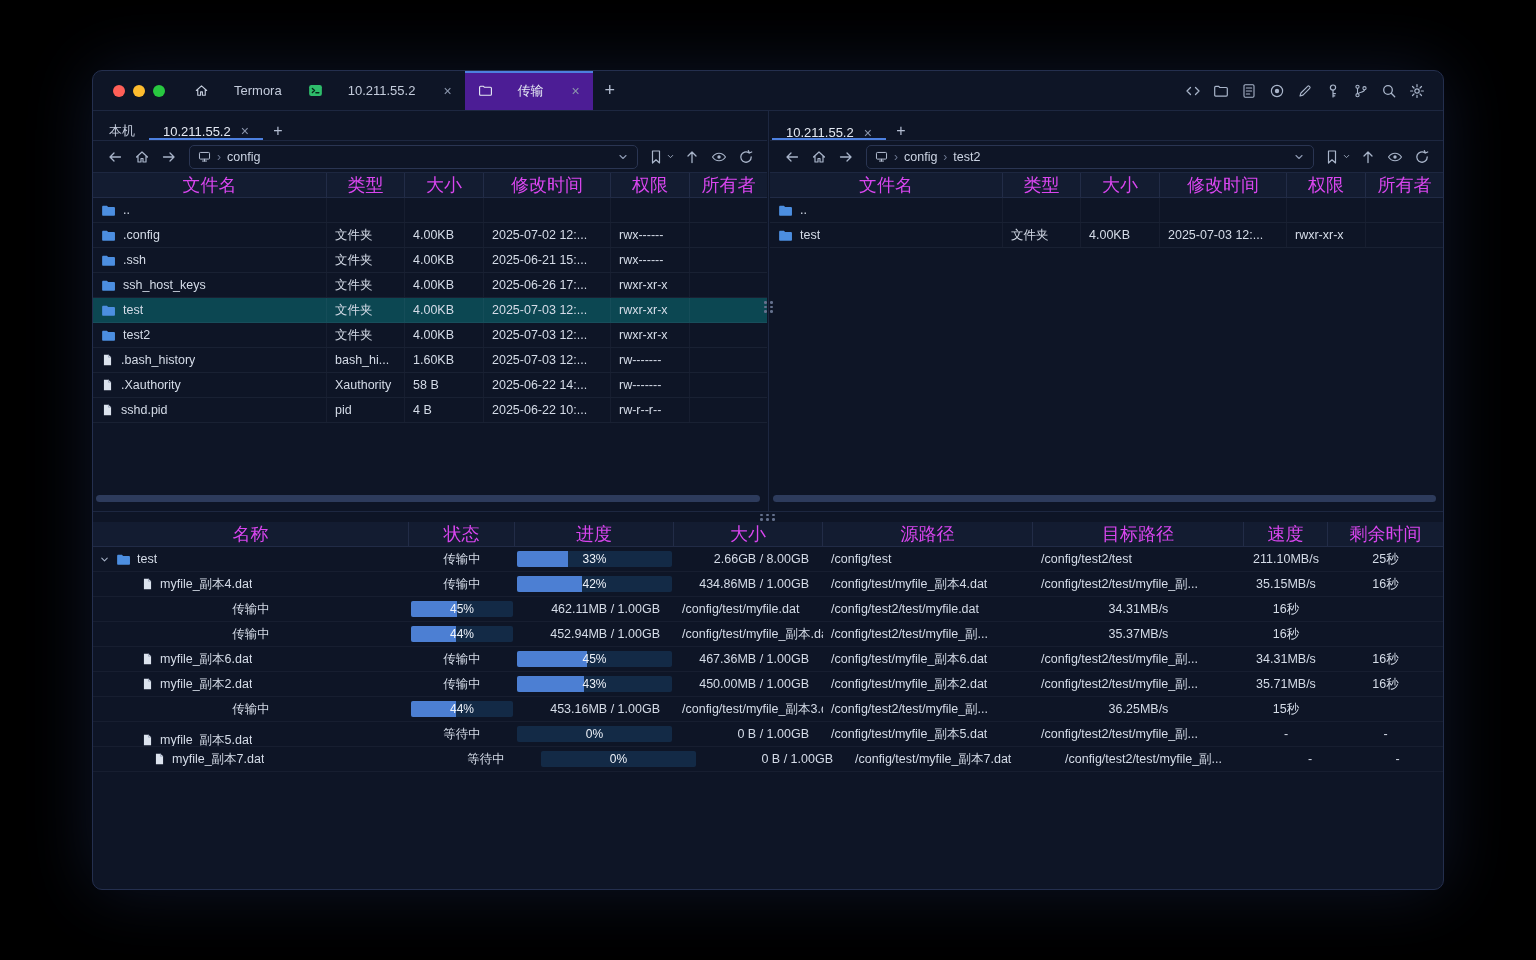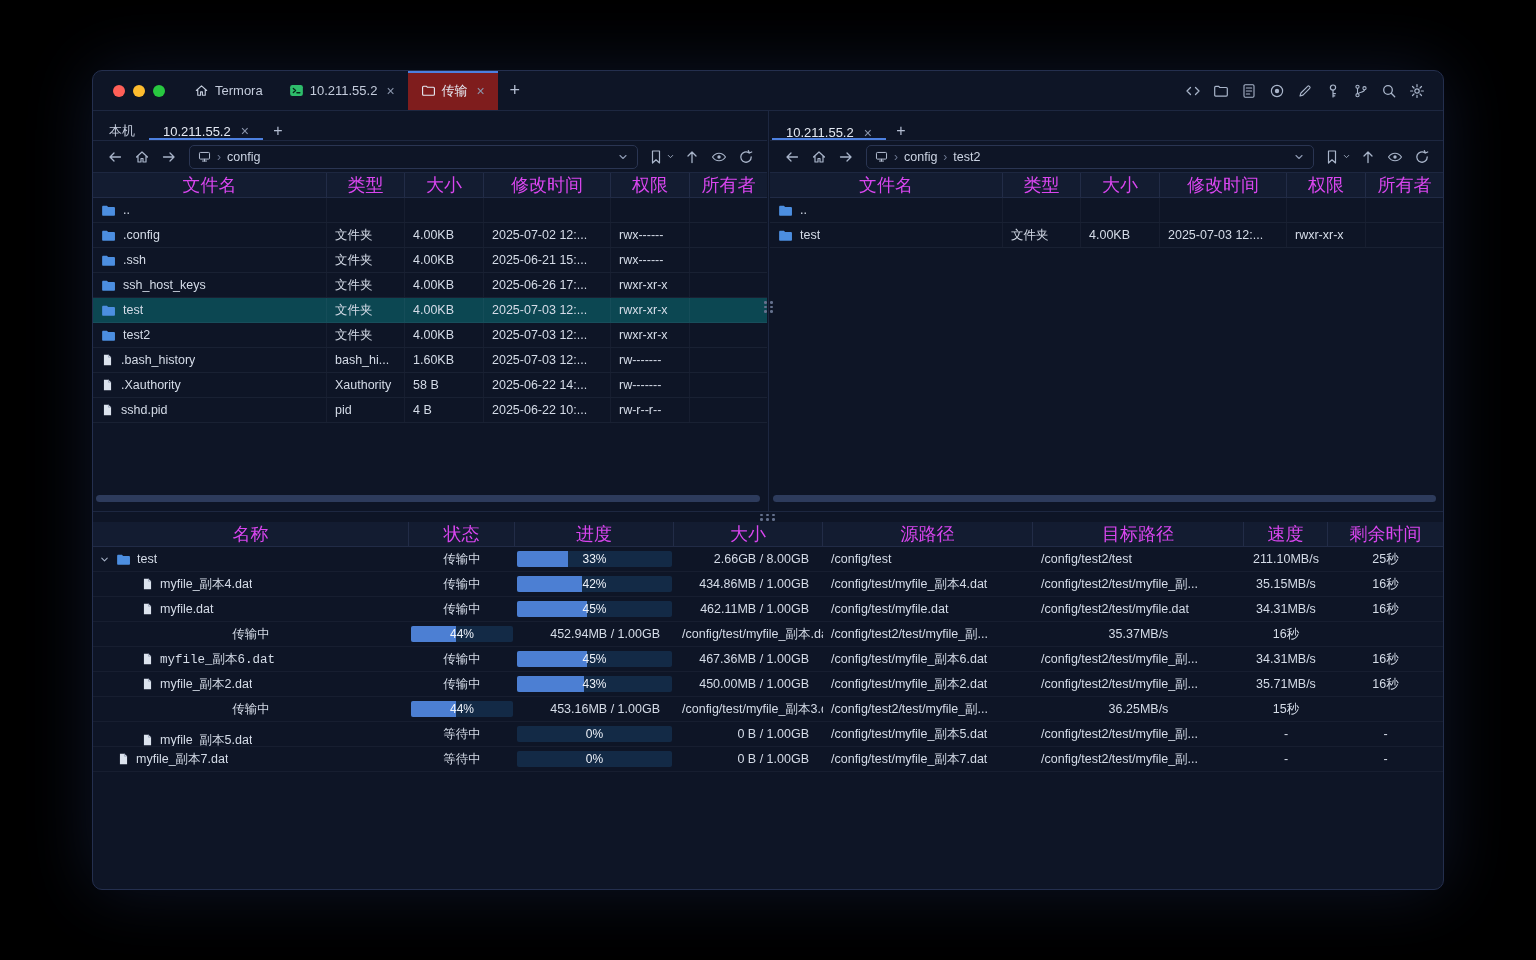--- a/index.html
+++ b/index.html
@@ -11,22 +11,22 @@
   .window{position:absolute;left:92px;top:70px;width:1352px;height:820px;background:#0e1526;
     border:1px solid #242f4e;border-radius:10px;overflow:hidden;display:flex;flex-direction:column;
     box-shadow:0 0 70px rgba(64,96,184,.22),0 14px 50px rgba(0,0,0,.65)}
 
   
   .titlebar{flex:0 0 40px;display:flex;align-items:stretch;border-bottom:1px solid #1d2740}
   .traffic{display:flex;align-items:center;gap:8px;padding:0 16px 0 20px}
   .dot{width:12px;height:12px;border-radius:50%;display:inline-block}
   .dot.red{background:#ff5f57}.dot.yellow{background:#febc2e}.dot.green{background:#28c840}
   .win-tabs{display:flex;align-items:stretch}
-  .wtab{display:flex;align-items:center;gap:6px;padding:0 13px;font-size:13px;color:#c4ccdc;position:relative}
-  .wtab.active{background:#7f1d1d;box-shadow:inset 0 2px 0 var(--accent);color:#e6ebf4}
+  .wtab{display:flex;align-items:center;gap:25px;padding:0 13px;font-size:13px;color:#c4ccdc;position:relative}
+  .wtab.active{background:#4c1d95;box-shadow:inset 0 2px 0 var(--accent);color:#e6ebf4}
   .tclose{color:#8b96ac;font-size:14px;margin-left:3px;line-height:1}
   .tb-plus{width:34px;font-size:18px;color:#b4bed2;display:flex;align-items:center;justify-content:center}
   .tb-actions{margin-left:auto;display:flex;align-items:center;gap:3px;padding-right:14px}
   .tb-btn{width:25px;height:25px;border-radius:4px;display:flex;align-items:center;justify-content:center;color:#a9b5ca}
 
   .svgi{width:16px;height:16px;display:block}
   .ti{width:15px;height:15px}
   .ti-term{color:var(--termgreen)}
   .fi{width:15px;height:15px;flex:0 0 15px}
   .fold{color:var(--folder)}
@@ -650,26 +650,20 @@
               <span class="plab">42%</span>
             </div>
           </div>
           <div class="tc size">434.86MB / 1.00GB</div>
           <div class="tc path">/config/test/myfile_副本4.dat</div>
           <div class="tc path">/config/test2/test/myfile_副...</div>
           <div class="tc speed">35.15MB/s</div>
           <div class="tc eta">16秒</div>
         </div>
         <div class="trow tcols">
-          <div class="tc name" style="padding-left: 48px;">
-            <svg class="fi filei">
-              <use href="#i-file"></use>
-            </svg>
-            <span class="fname">myfile.dat</span>
-          </div>
           <div class="tc status">传输中</div>
           <div class="tc prog">
             <div class="ptrack">
               <div class="pfill" style="width: 45%;"></div>
               <span class="plab">45%</span>
             </div>
           </div>
           <div class="tc size">462.11MB / 1.00GB</div>
           <div class="tc path">/config/test/myfile.dat</div>
           <div class="tc path">/config/test2/test/myfile.dat</div>
@@ -684,21 +678,21 @@
               <span class="plab">44%</span>
             </div>
           </div>
           <div class="tc size">452.94MB / 1.00GB</div>
           <div class="tc path">/config/test/myfile_副本.dat</div>
           <div class="tc path">/config/test2/test/myfile_副...</div>
           <div class="tc speed">35.37MB/s</div>
           <div class="tc eta">16秒</div>
         </div>
         <div class="trow tcols">
-          <div class="tc name" style="padding-left: 48px; font-family: Liberation Mono, monospace;">
+          <div class="tc name" style="padding-left: 48px;">
             <svg class="fi filei">
               <use href="#i-file"></use>
             </svg>
             <span class="fname">myfile_副本6.dat</span>
           </div>
           <div class="tc status">传输中</div>
           <div class="tc prog">
             <div class="ptrack">
               <div class="pfill" style="width: 45%;"></div>
               <span class="plab">45%</span>
@@ -758,21 +752,21 @@
               <span class="plab">0%</span>
             </div>
           </div>
           <div class="tc size">0 B / 1.00GB</div>
           <div class="tc path">/config/test/myfile_副本5.dat</div>
           <div class="tc path">/config/test2/test/myfile_副...</div>
           <div class="tc speed">-</div>
           <div class="tc eta">-</div>
         </div>
         <div class="trow tcols">
-          <div class="tc name" style="padding-left: 24px;">
+          <div class="tc name" style="padding-left: 36px; margin-left: 24px;">
             <svg class="fi filei">
               <use href="#i-file"></use>
             </svg>
             <span class="fname">myfile_副本7.dat</span>
           </div>
           <div class="tc status">等待中</div>
           <div class="tc prog">
             <div class="ptrack">
               <div class="pfill" style="width: 0%;"></div>
               <span class="plab">0%</span>

